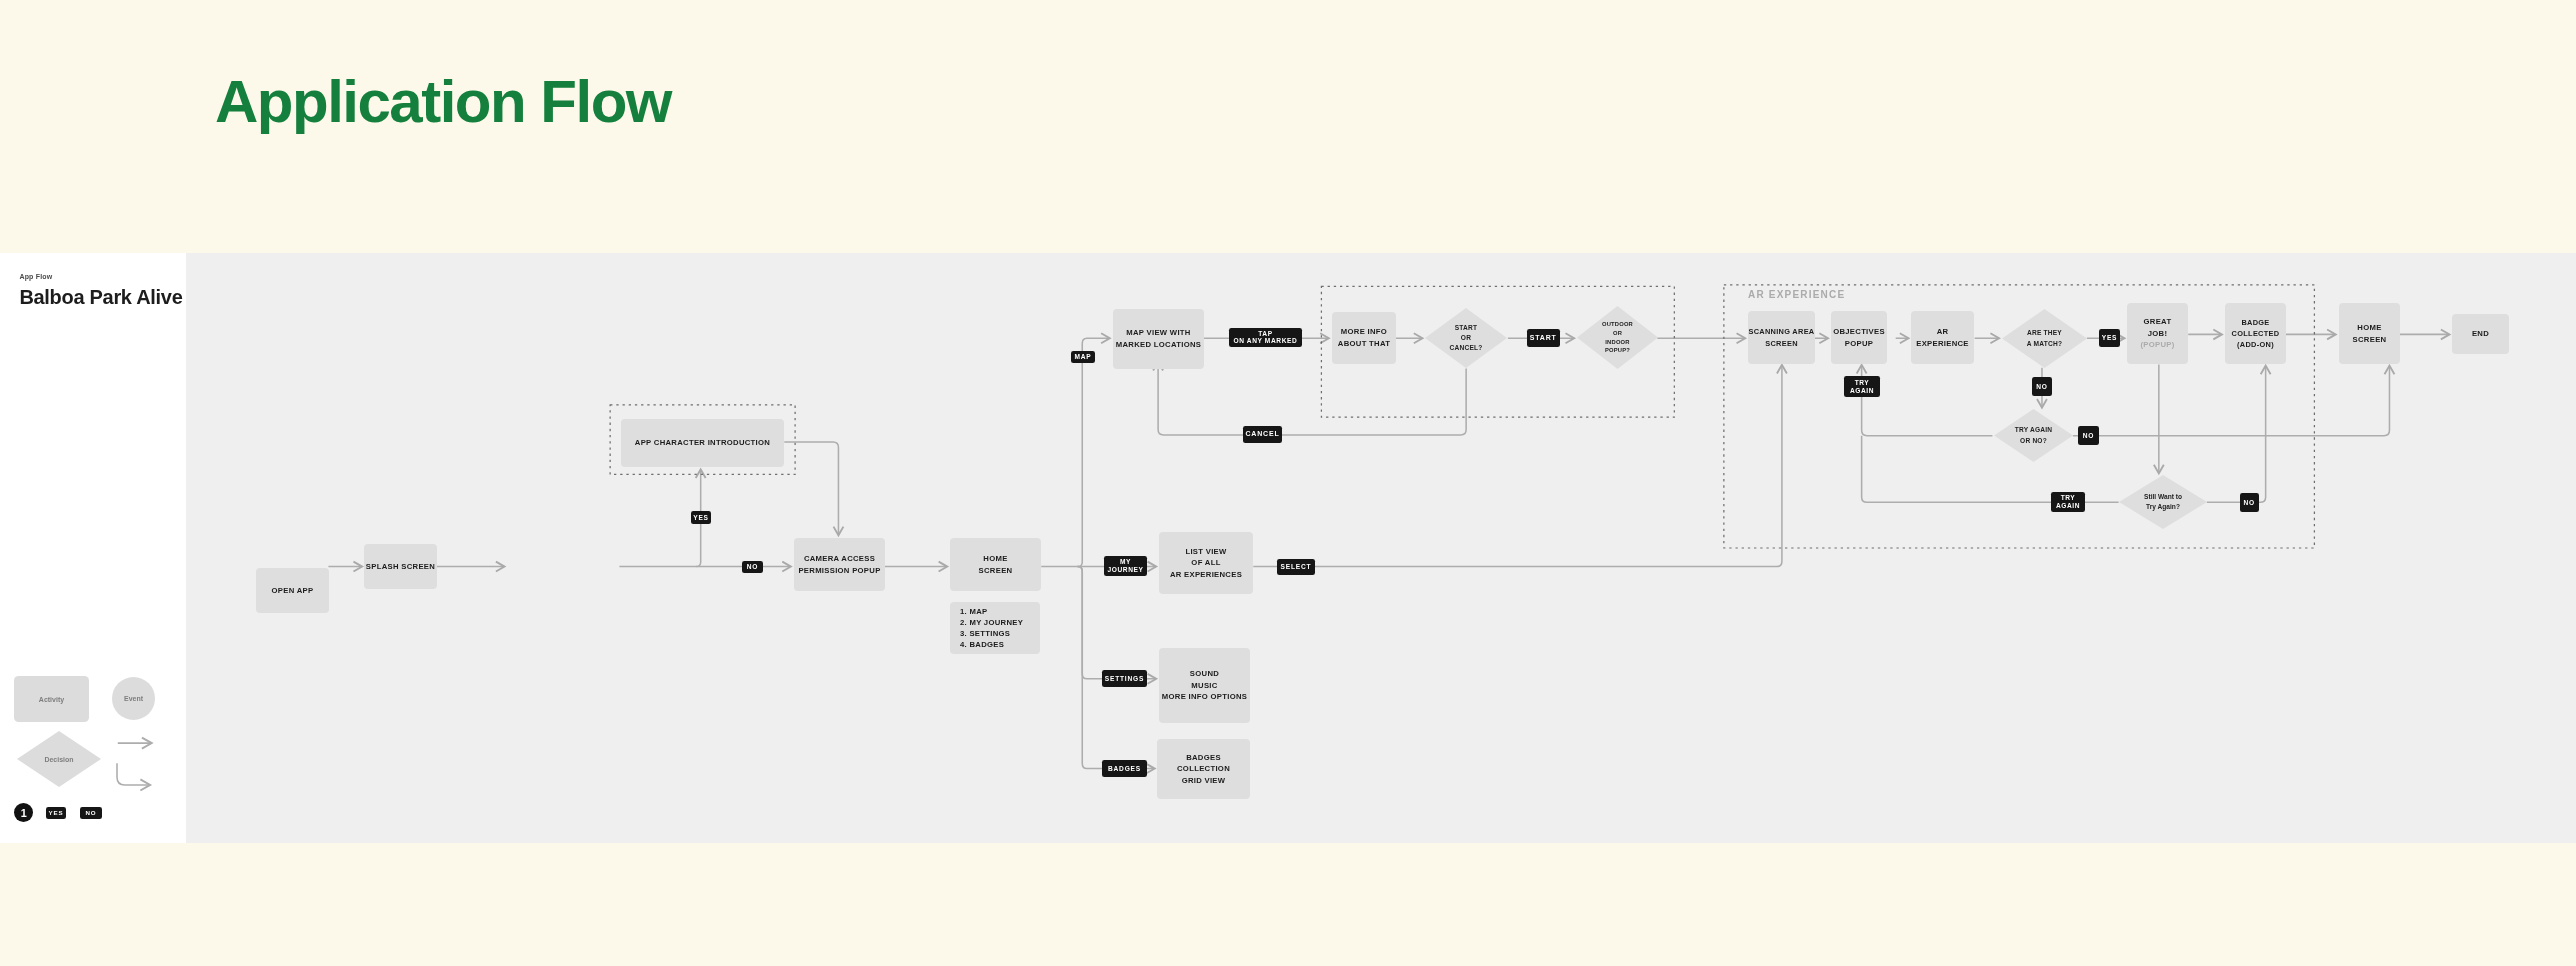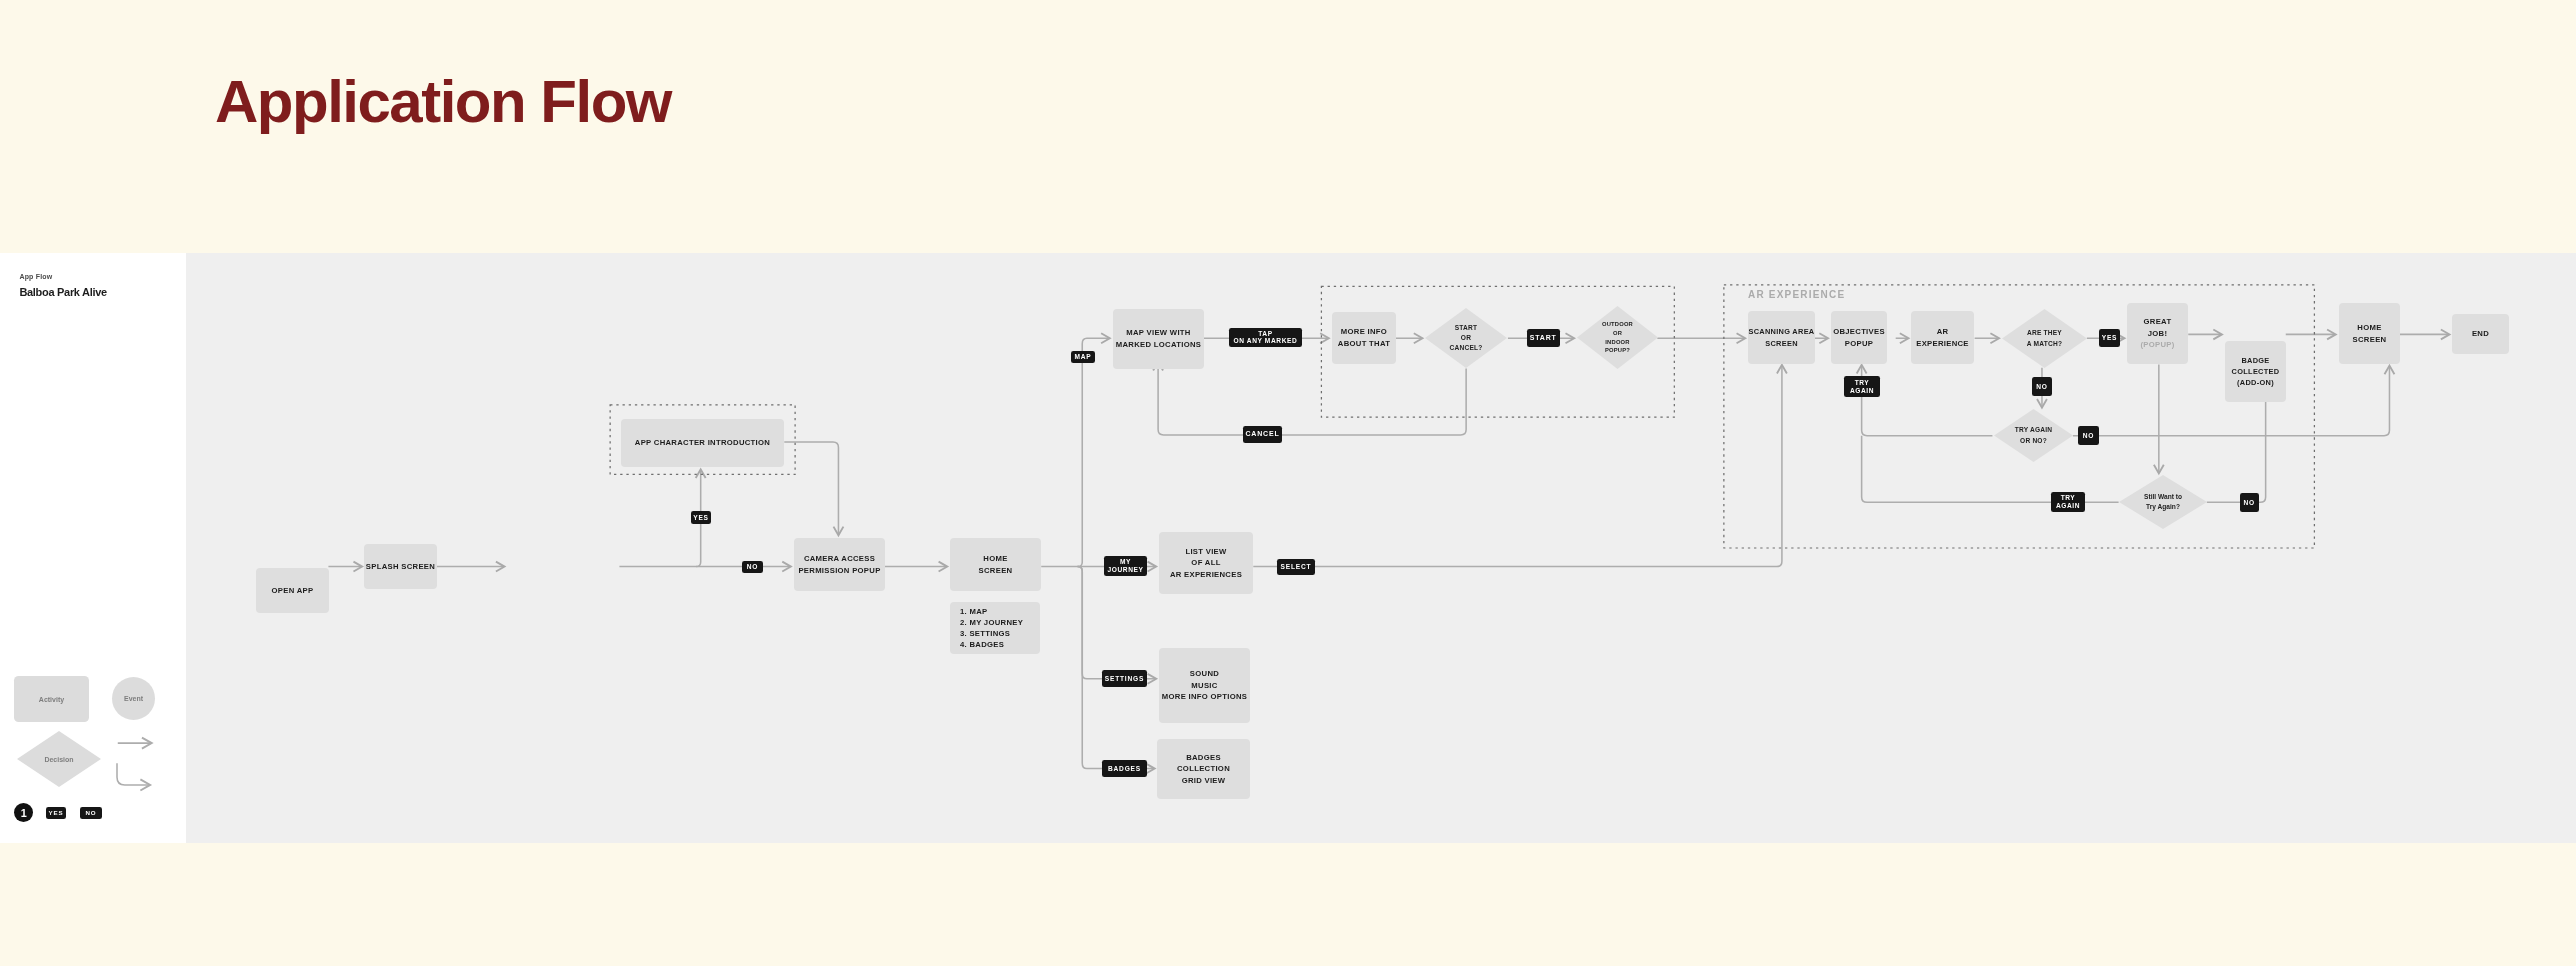--- a/index.html
+++ b/index.html
@@ -3,31 +3,31 @@
 <meta charset="utf-8">
 <style>
   html,body { margin:0; padding:0; }
   #screen {
     position:relative; width:2576px; height:966px;
     background:#FDF9EA; overflow:hidden;
     font-family:"Liberation Sans", sans-serif; color:#1c1c1c;
   }
   .page-title {
     position:absolute; left:215px; top:67px; margin:0;
-    font-size:60px; font-weight:bold; letter-spacing:-1.5px; color:#7f1d1d;
+    font-size:60px; font-weight:bold; letter-spacing:-1.5px; color:#15803d;
   }
   .band { position:absolute; left:0; top:253px; width:2576px; height:590px; }
   .sidebar {
     position:absolute; left:0; top:0; width:186px; height:590px; background:#FFFFFF;
   }
   .canvas {
     position:absolute; left:186px; top:0; width:2390px; height:590px; background:#EFEFEF;
   }
   .eyebrow { position:absolute; left:19.4px; top:20px; font-size:7px; font-weight:bold; color:#4a4a4a; letter-spacing:0.2px; }
-  .side-title { position:absolute; left:19.4px; top:32.5px; font-size:11px; font-weight:bold; color:#1d1d1d; letter-spacing:-0.3px; }
+  .side-title { position:absolute; left:19.4px; top:32.5px; font-size:20px; font-weight:bold; color:#1d1d1d; letter-spacing:-0.3px; }
 
   .lg-rect { position:absolute; background:#DCDCDC; border-radius:4.6px; display:flex; align-items:center; justify-content:center; }
   .lg-circle { position:absolute; background:#DCDCDC; border-radius:50%; display:flex; align-items:center; justify-content:center; }
   .lg-diamond { position:absolute; background:#DCDCDC; clip-path:polygon(50% 0,100% 50%,50% 100%,0 50%); display:flex; align-items:center; justify-content:center; }
   .lg-text { font-size:7px; font-weight:bold; color:#7e7e7e; }
   .num-badge { position:absolute; background:#111; border-radius:50%; color:#fff; display:flex; align-items:center; justify-content:center; font-size:10.8px; font-weight:bold; }
 
   .wires { position:absolute; left:0; top:0; }
 
   .box {
@@ -156,21 +156,21 @@
       <div class="box" style="left:1146px;top:59px;width:64px;height:52px;">MORE INFO
 ABOUT THAT</div>
       <div class="box" style="left:1562px;top:58px;width:67px;height:53px;font-size:7.4px;">SCANNING AREA
 SCREEN</div>
       <div class="box" style="left:1645px;top:58px;width:56px;height:53px;">OBJECTIVES
 POPUP</div>
       <div class="box" style="left:1725px;top:58px;width:63px;height:53px;">AR
 EXPERIENCE</div>
       <div class="box" style="left:1941px;top:50px;width:61px;height:61px;"><span><span style="white-space:pre-line;">GREAT
 JOB!</span><span class="sub">(POPUP)</span></span></div>
-      <div class="box" style="left:2039px;top:50px;width:61px;height:61px;font-size:7.4px;margin-top:38px;">BADGE
+      <div class="box" style="left:2039px;top:50px;width:61px;height:61px;font-size:7.4px;">BADGE
 COLLECTED
 (ADD-ON)</div>
       <div class="box" style="left:2153px;top:50px;width:61px;height:61px;">HOME
 SCREEN</div>
       <div class="box" style="left:2266px;top:61px;width:57px;height:40px;">END</div>
       <div class="box" style="left:973px;top:279px;width:94px;height:62px;">LIST VIEW
 OF ALL
 AR EXPERIENCES</div>
       <div class="box" style="left:973px;top:395px;width:91px;height:75px;">SOUND
 MUSIC

